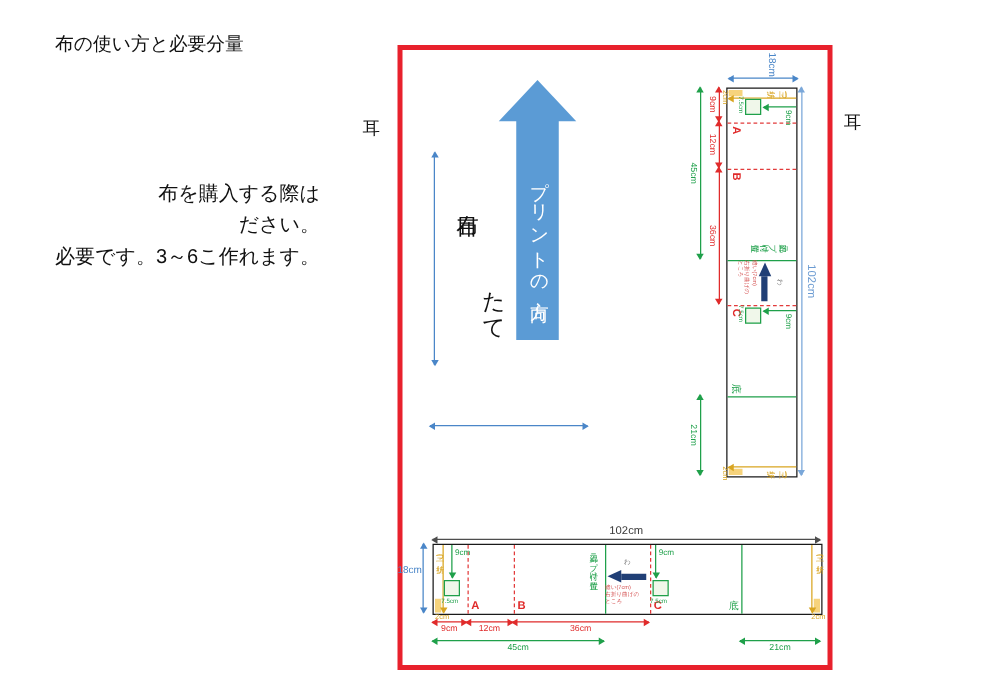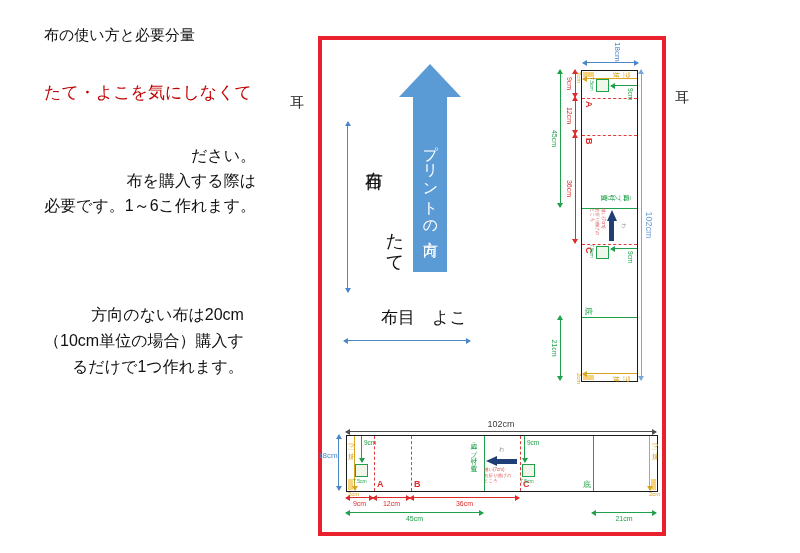--- a/index.html
+++ b/index.html
@@ -50,51 +50,44 @@
   .para div{white-space:nowrap;}
 </style>
 </head>
 <body>
 
 <div id="canvas">
 
   <div class="abs" style="left:44px;top:26px;font-size:15px">布の使い方と必要分量</div>
 
   <div class="abs para" style="left:44px;top:80px;font-size:17px;line-height:26px;color:#c00000">
-    <div>たて・よこを気にしなくて</div>
   </div>
 
   <div class="abs para" style="left:44px;top:143px;font-size:16px;line-height:25px">
+    <div>布を購入する際は</div>
     <div>ださい。</div>
-    <div>布を購入する際は</div>
-    <div>必要です。1～6こ作れます。</div>
-  </div>
-
-  <div class="abs para" style="left:44px;top:302px;font-size:16px;line-height:26px">
-    <div>方向のない布は20cm</div>
-    <div>（10cm単位の場合）購入す</div>
-    <div>るだけで1つ作れます。</div>
-  </div>
+    <div>必要です。3～6こ作れます。</div>
+  </div>
+
 
   <div class="abs" style="left:290px;top:94px;font-size:14px">耳</div>
   <div class="abs" style="left:675px;top:89px;font-size:14px">耳</div>
 
   <div class="abs" style="left:318px;top:36px;width:340px;height:492px;border:4px solid #e8212c"></div>
 
   <div class="abs" style="left:399px;top:64px;width:0;height:0;border-left:31px solid transparent;border-right:31px solid transparent;border-bottom:33px solid #5b9bd5"></div>
   <div class="abs" style="left:413px;top:96px;width:34px;height:176px;background:#5b9bd5"></div>
   <div class="abs" style="left:413px;top:98px;width:34px;height:172px;display:flex;align-items:center;justify-content:center">
     <span class="vtext" style="color:#fff;font-size:15px;letter-spacing:2px">プリントの方向</span>
   </div>
 
   <div class="varrow abs" style="left:347px;top:122px;height:170px;color:#4a86c8"></div>
   <div class="abs vtext" style="left:362px;top:158px;font-size:18px;letter-spacing:2px">布目</div>
   <div class="abs vtext" style="left:383px;top:220px;font-size:18px;letter-spacing:2px">たて</div>
 
-  <div class="abs" style="left:381px;top:306px;font-size:17px">布目　よこ</div>
   <div class="harrow abs" style="left:344px;top:340px;width:126px;color:#4a86c8"></div>
 
   <div class="strip-slot vert" style="left:652px;top:46px">
   <div class="strip-comp">
     <div class="dim-top-label">102cm</div>
     <div class="harrow dim-top-line"></div>
     <div class="varrow dim-left-line"></div>
     <div class="dim-left-label">18cm</div>
 
     <div class="sc-strip">

